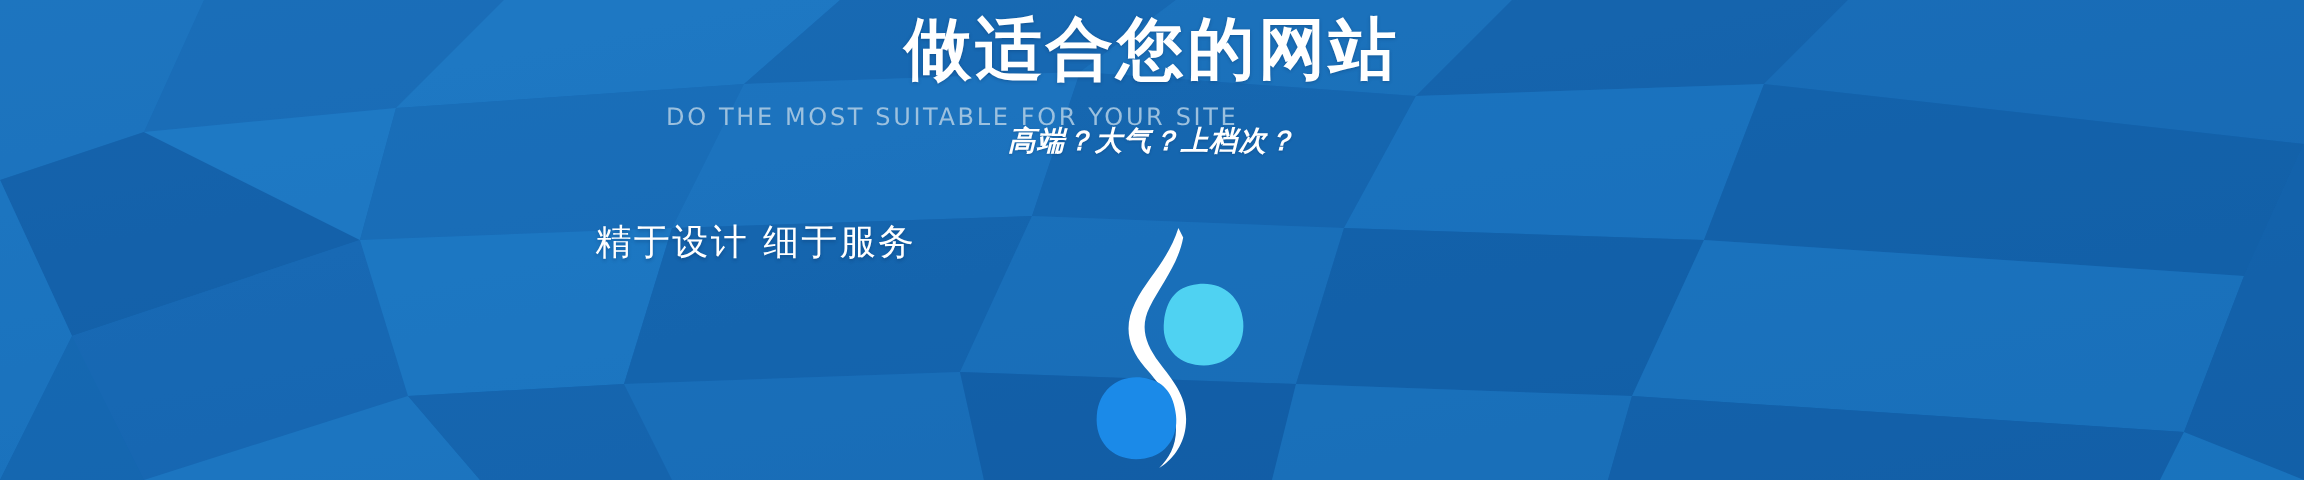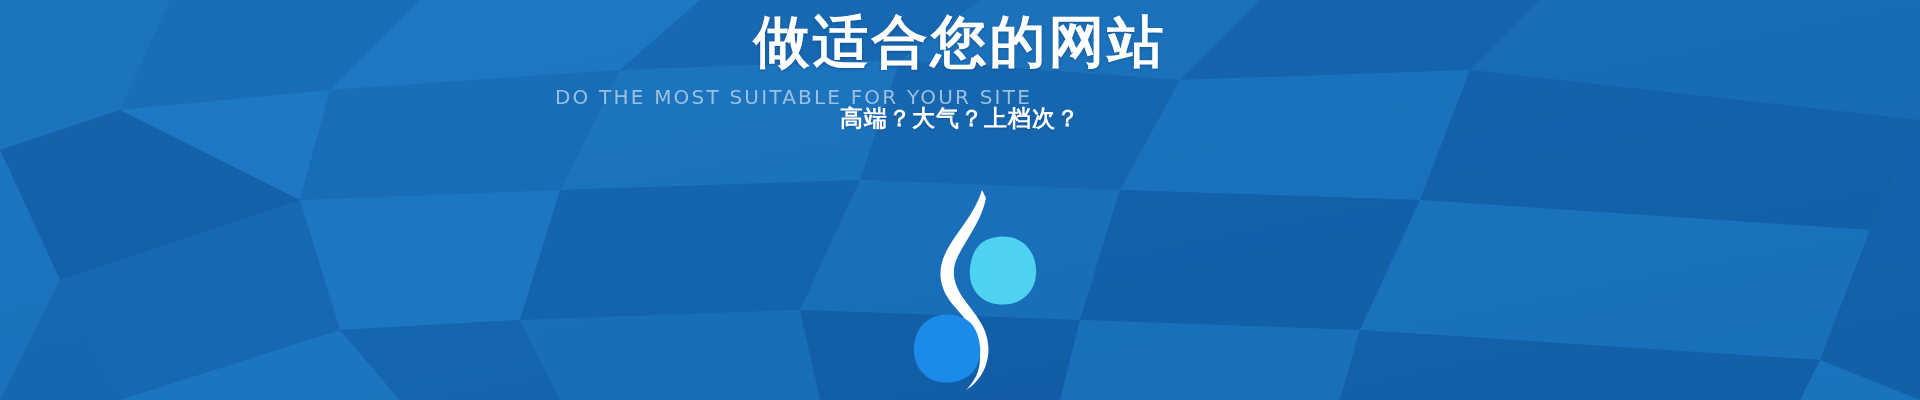--- a/index.html
+++ b/index.html
@@ -57,20 +57,21 @@
     opacity: 0.92;
   }
 
   
   .qlines {
     position: absolute;
     top: 104px;
     left: 0;
     width: 1920px;
     text-align: center;
+    font-style: italic;
   }
   .qline {
     color: #ffffff;
     font-size: 23px;
     font-weight: 700;
     letter-spacing: 1px;
     line-height: 29px;
     text-shadow: 0 1px 2px rgba(0,30,70,0.25);
   }
 
@@ -149,20 +150,21 @@
   <div class="content">
 
     <div class="headline">做适合您的网站</div>
 
     <div class="subheadline">DO THE MOST SUITABLE FOR YOUR SITE</div>
 
     <div class="qlines">
       <div class="qline">高端？大气？上档次？</div>
     </div>
 
+    <div class="slogan slogan-left">精于设计 细于服务</div>
 
     <svg class="logo-mark" viewBox="0 0 130 228">
 
       <path fill="#ffffff" d="M72,18 C64,44 46,60 36,80 C26,100 30,118 44,134
                C58,150 70,164 70,186 C70,200 64,210 56,218
                C66,212 76,200 78,184 C81,160 68,146 56,130
                C44,114 40,100 48,84 C57,66 72,48 76,26 Z"></path>
 
       <path fill="#4fd2f2" d="M82,66 C104,60 124,72 126,96 C128,120 110,136 86,132
                C68,129 58,114 60,96 C62,78 70,69 82,66 Z"></path>

